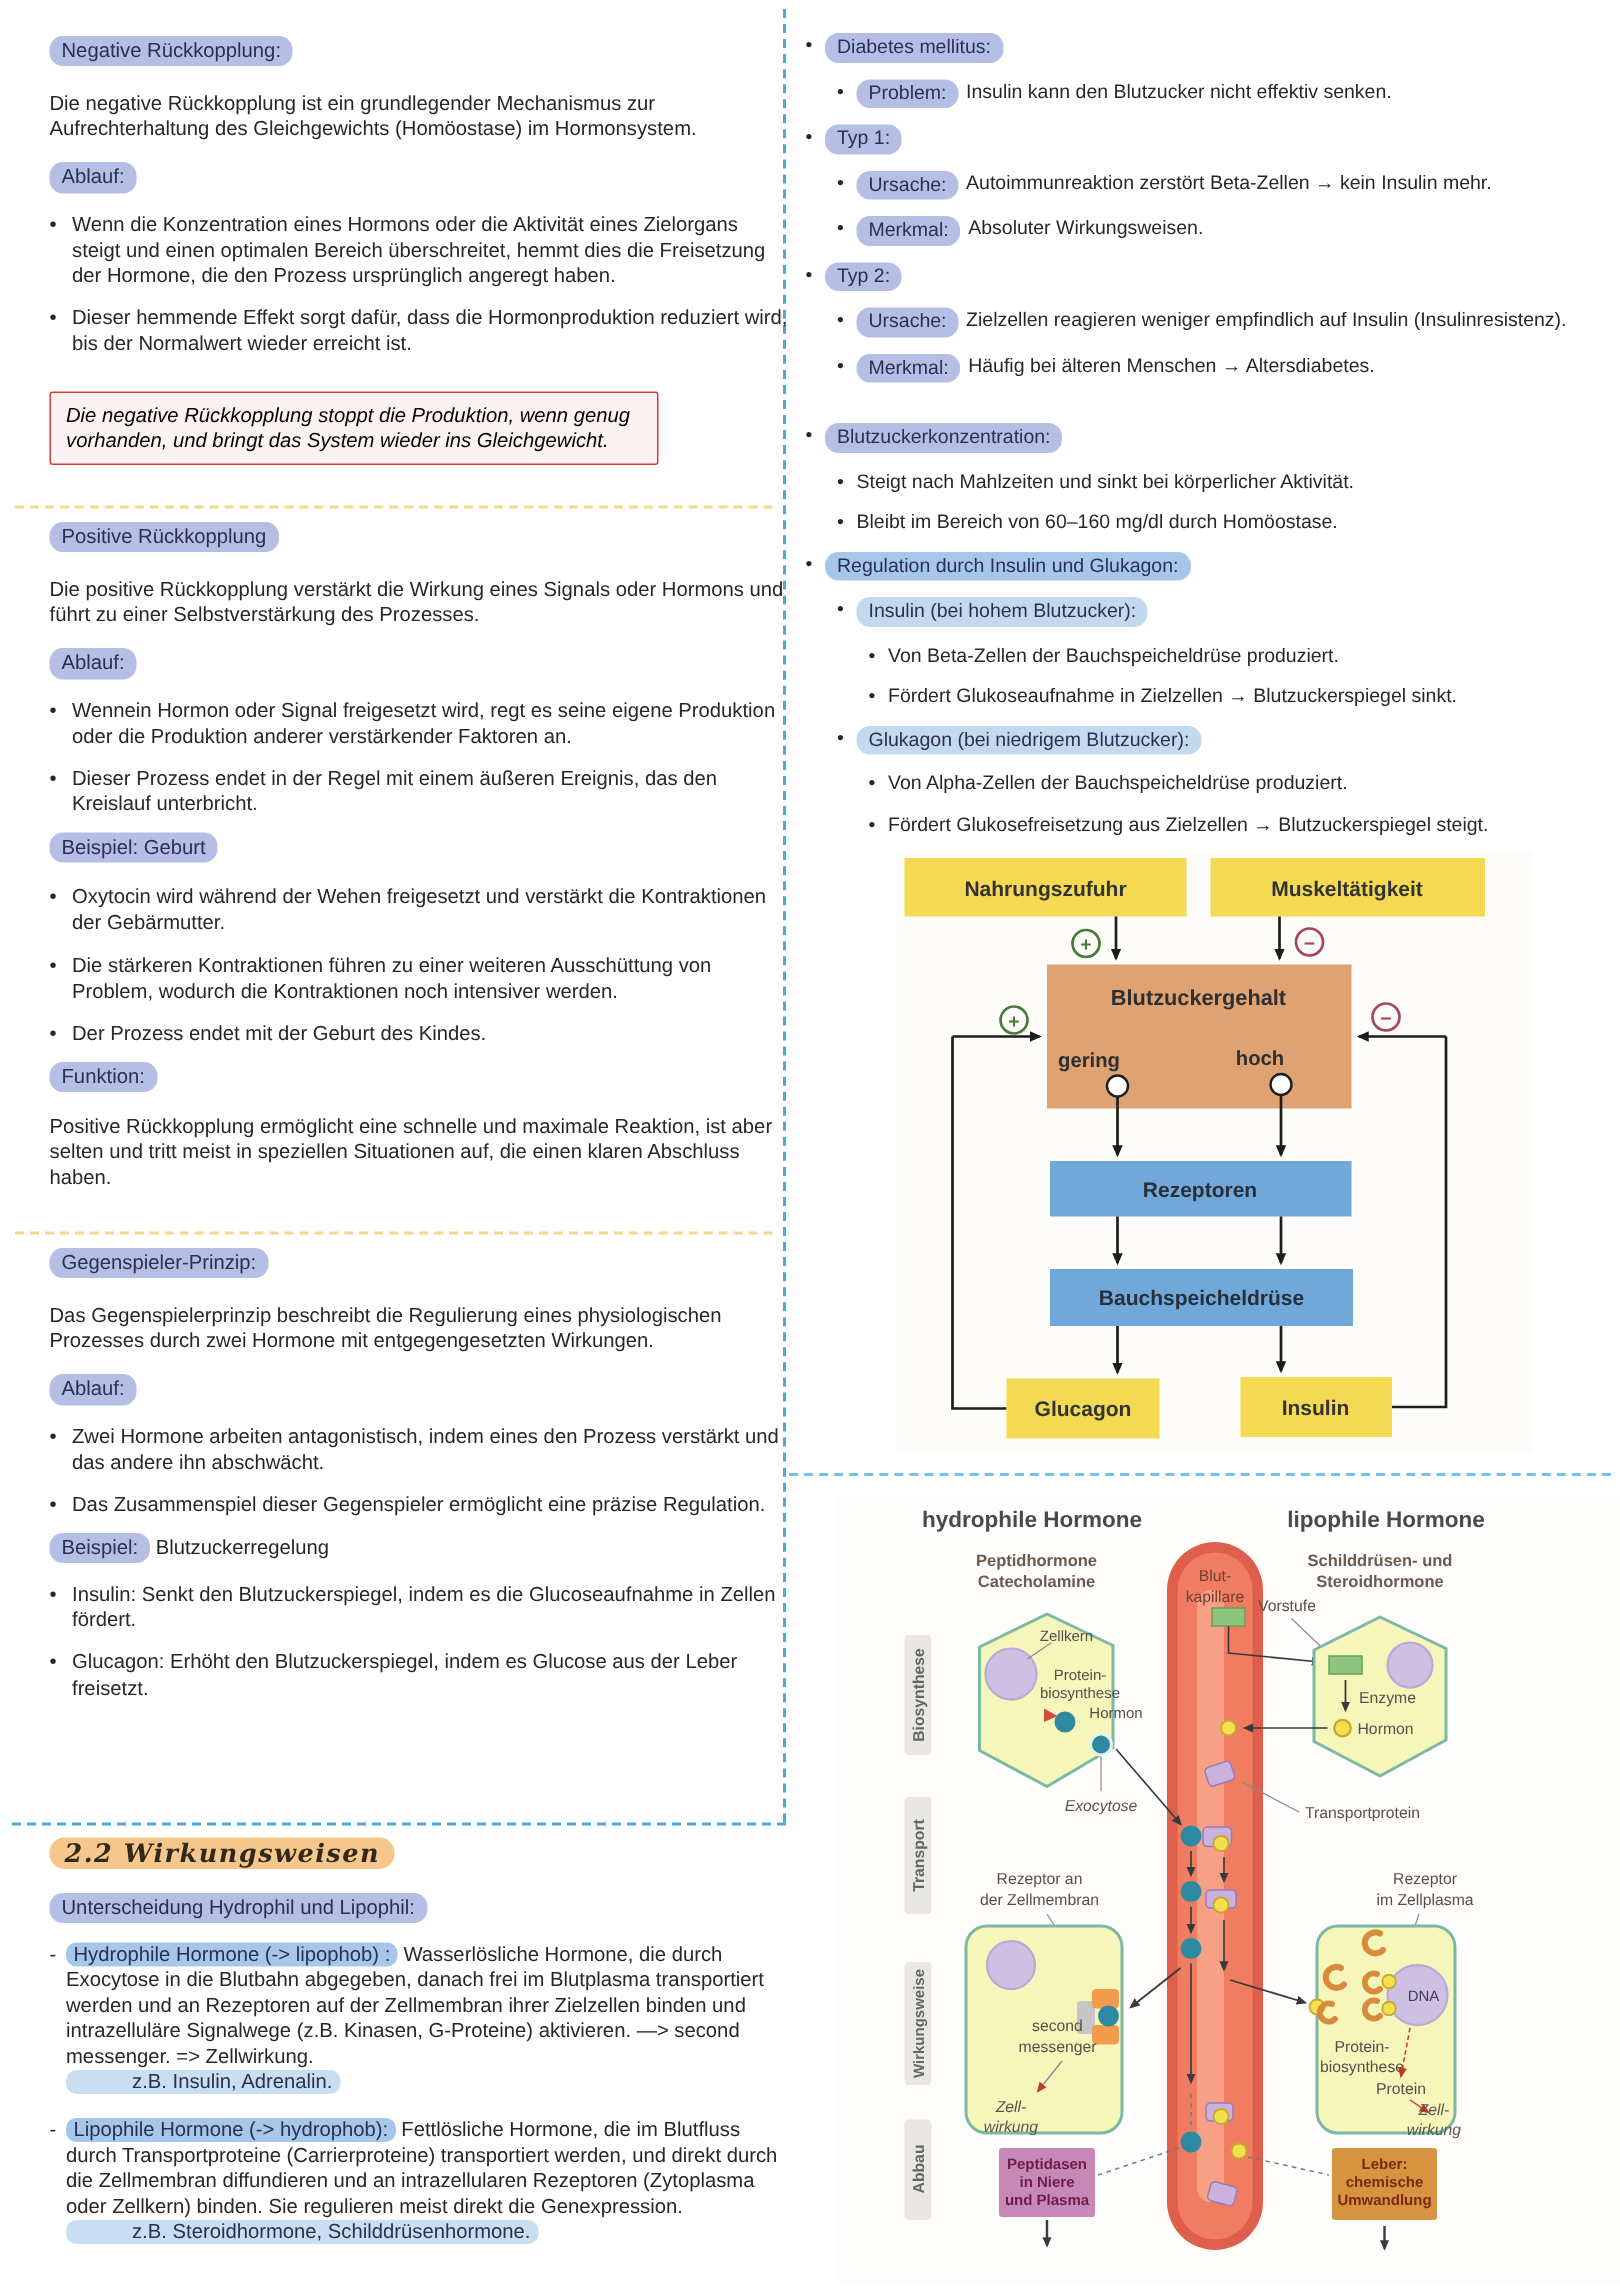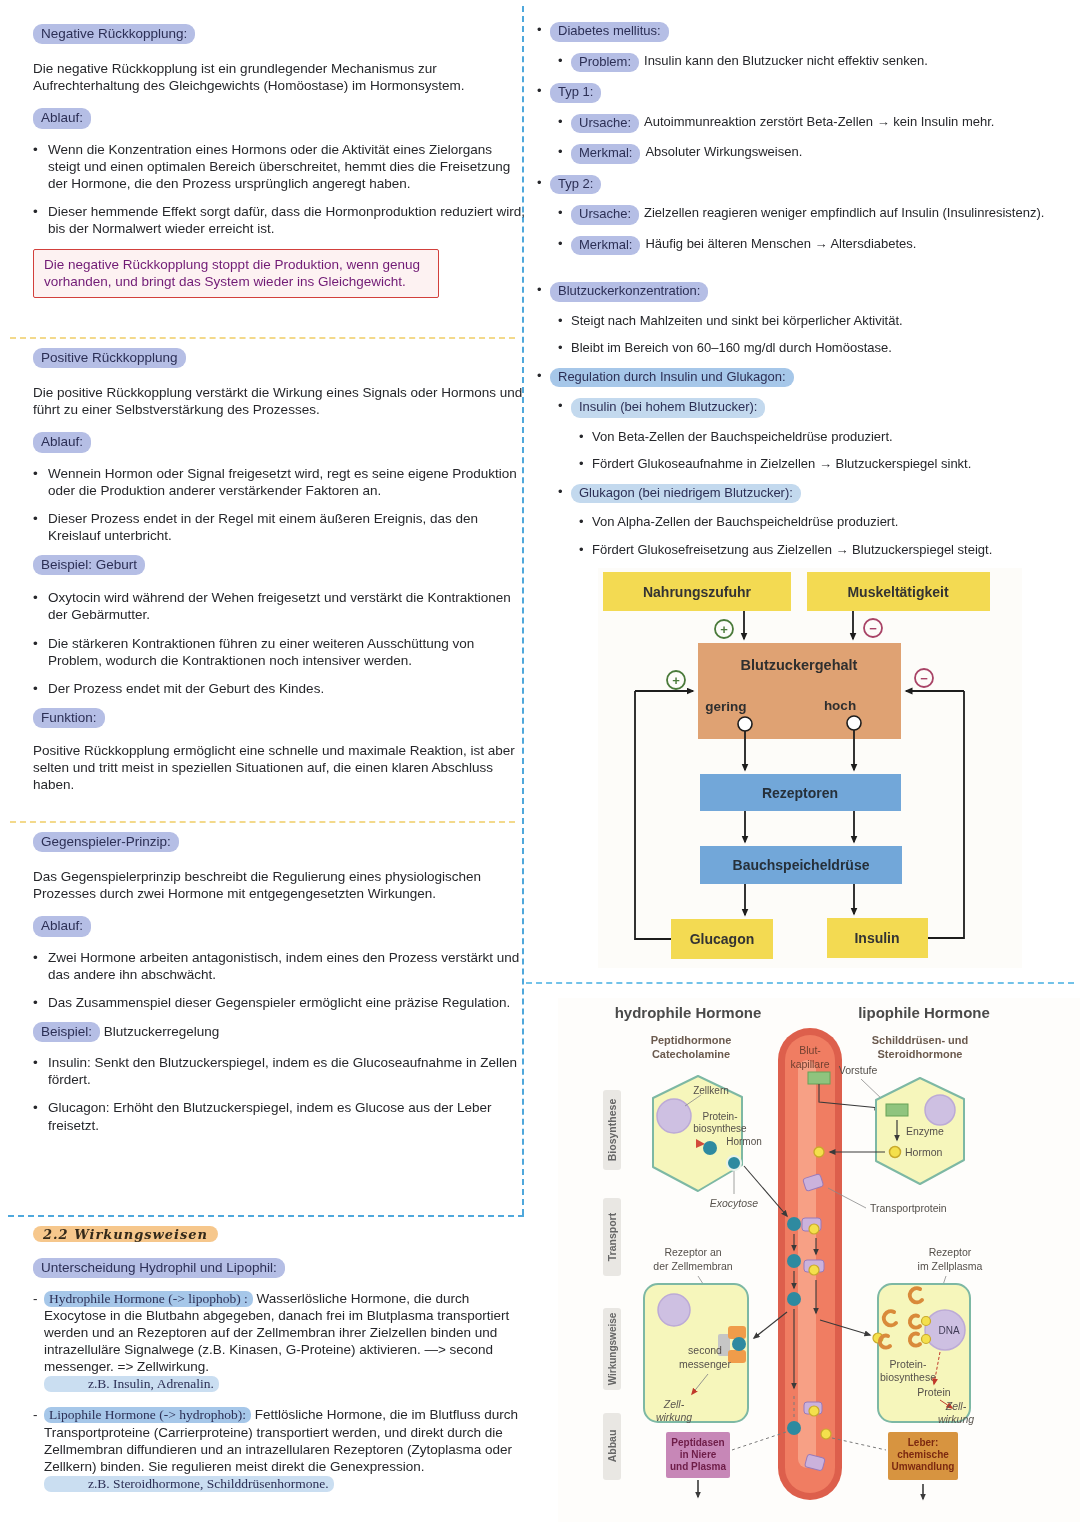--- a/index.html
+++ b/index.html
@@ -8,33 +8,33 @@
   
   .vline{position:absolute;left:522px;top:6px;height:1209px;border-left:2px dashed #4fa8dc;}
   .hline-leftbottom{position:absolute;left:8px;top:1215px;width:516px;border-top:2px dashed #4fa8dc;}
   .hline-right{position:absolute;left:526px;top:982px;width:548px;border-top:2px dashed #72c2e9;}
   .hline-yellow{position:absolute;left:10px;width:505px;border-top:2px dashed #f3d98b;}
   
   .sec{position:absolute;left:33px;width:494px;}
   .rcol{position:absolute;left:537px;top:22px;width:543px;font-size:13px;}
   
   .pill{display:inline-block;border-radius:9px;padding:1px 8px 2px;background:#b5bee5;color:#2c2f55;}
-  .ihl{border-radius:7px;padding:0 5px 1px;background:#a6c7e9;color:#2c2f55;font-family:Liberation Serif, serif;}
+  .ihl{border-radius:7px;padding:0 5px 1px;background:#a6c7e9;color:#2c2f55;}
   .hlblue{background:#a6c7e9;}
   .hllight{background:#c3d9ee;}
   .hlzb{background:#cadef1;padding-left:44px;}
   .hand{background:#f6c78c;color:#33291a;font-family:"DejaVu Serif",serif;font-style:italic;
-        font-weight:bold;font-size:13px;letter-spacing:1px;border-radius:10px;padding:1px 10px 0;}.mb10{margin-bottom:10px;}
+        font-weight:bold;font-size:17px;letter-spacing:1px;border-radius:10px;padding:1px 10px 0;}.mb10{margin-bottom:10px;}
   .mb12{margin-bottom:12px;}.mb14{margin-bottom:14px;}.mb16{margin-bottom:16px;}
   .mb18{margin-bottom:18px;}.mb20{margin-bottom:20px;}.mb24{margin-bottom:24px;}
   .bullet{display:flex;margin-bottom:11px;}
   .bdot{flex:none;width:15px;}
   .indent{padding-left:26px;}
-  .note-box{margin-top:12px;width:384px;border:1.6px solid #d2403c;background:#fdf2f2;
-            color:#701a75;padding:6px 10px;border-radius:2px;}
+  .note-box{margin-top:24px;width:384px;border:1.6px solid #d2403c;background:#fdf2f2;
+            color:#000000;padding:6px 10px;border-radius:2px;font-style:italic;}
   
   .rrow{display:flex;margin-bottom:11px;}
   .rrow .rest{margin-left:5px;text-align:center;}
   .lv1{padding-left:0;}
   .lv2{padding-left:21px;}
   .lv3{padding-left:42px;}
   .gap-top{margin-top:27px;}
   .rdot{flex:none;width:13px;}
   
   .dash-item{display:flex;margin-bottom:14px;}

